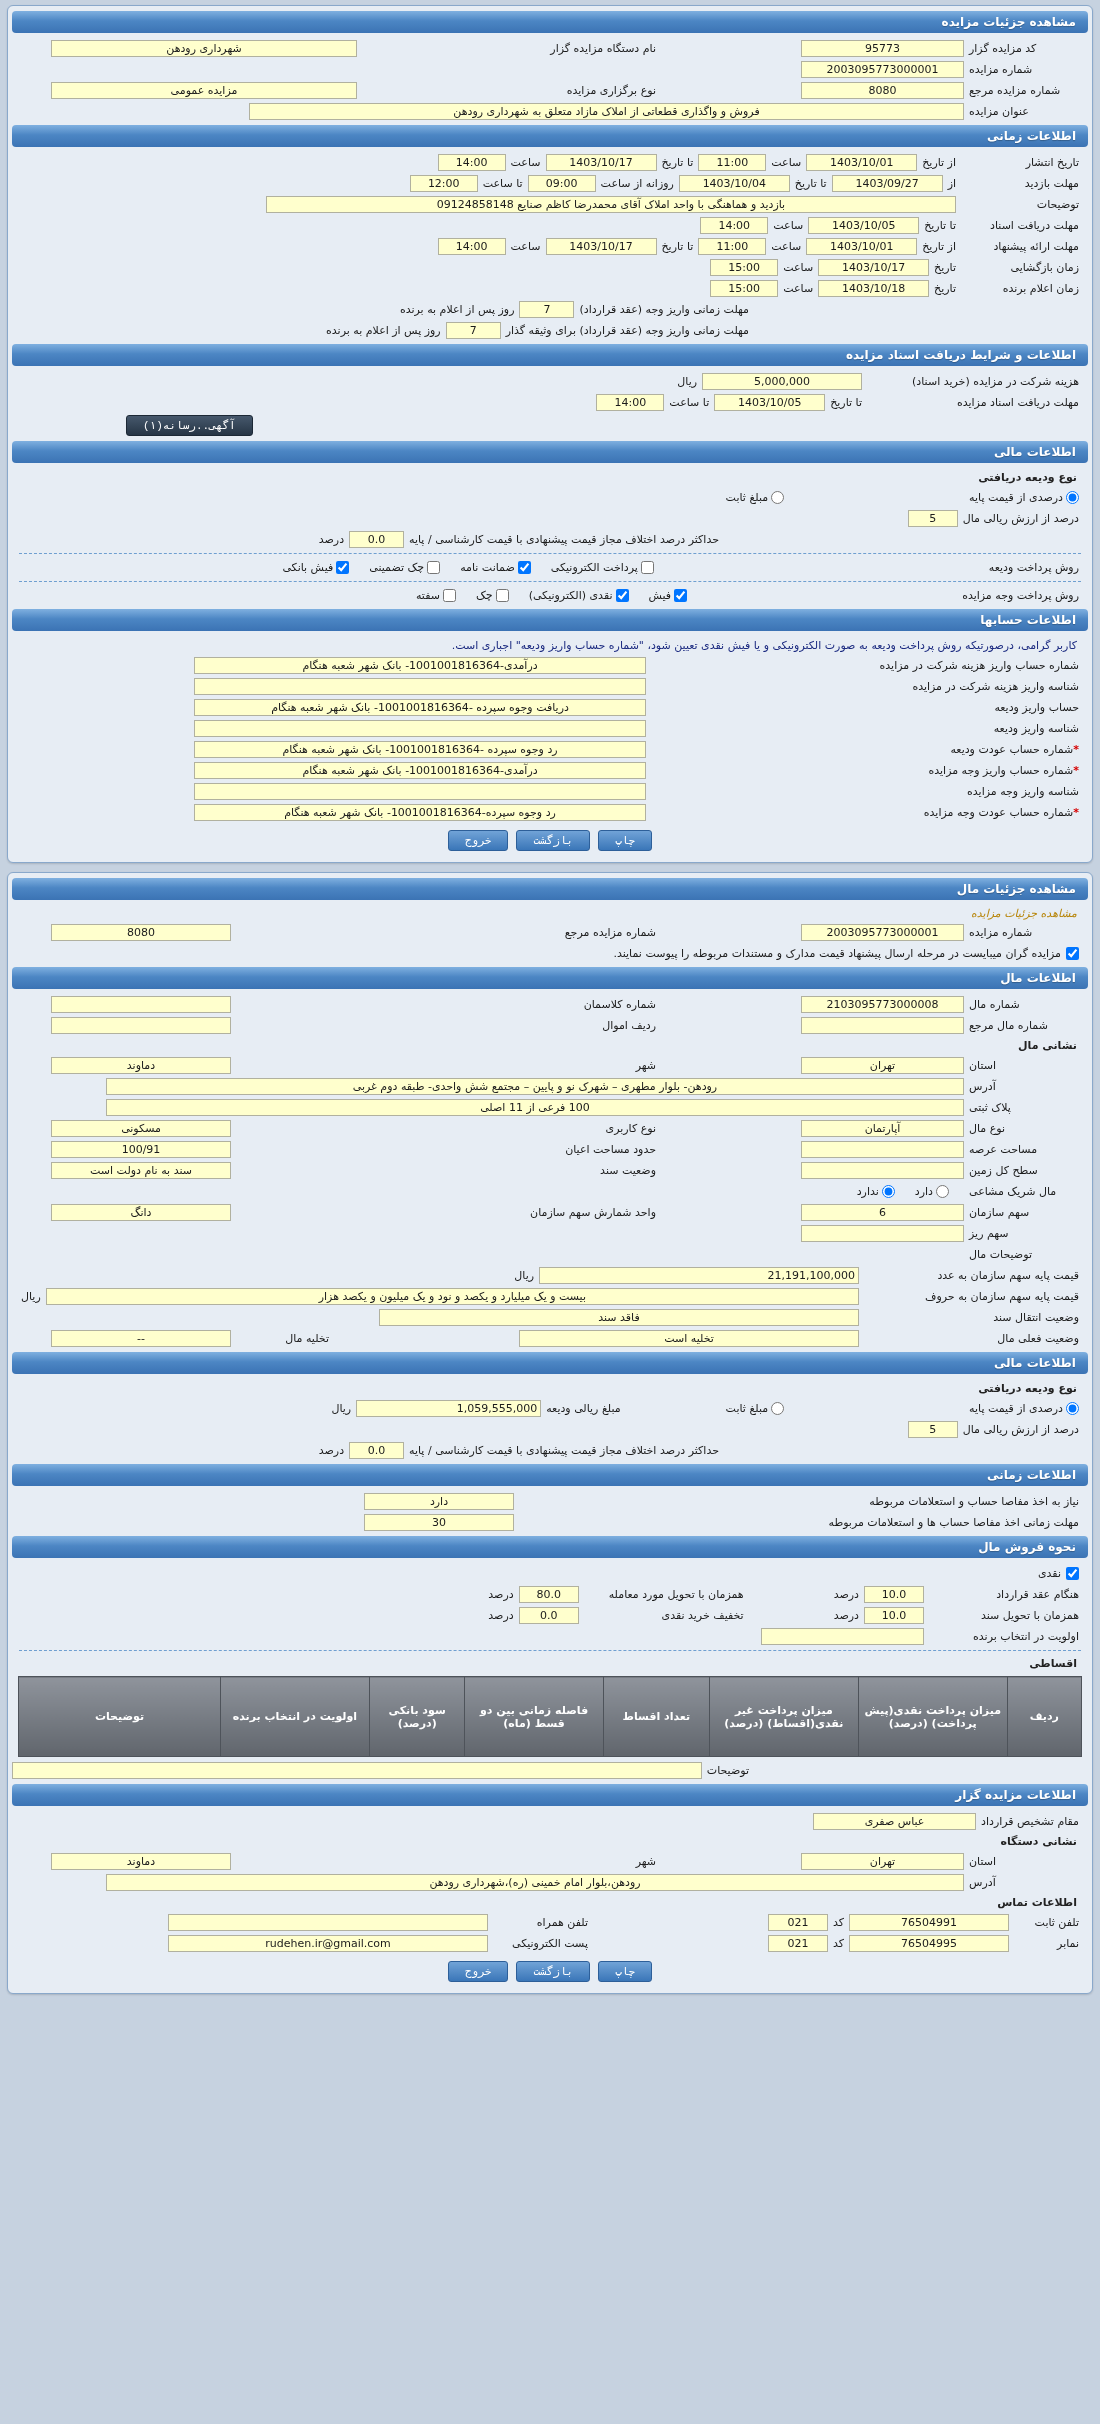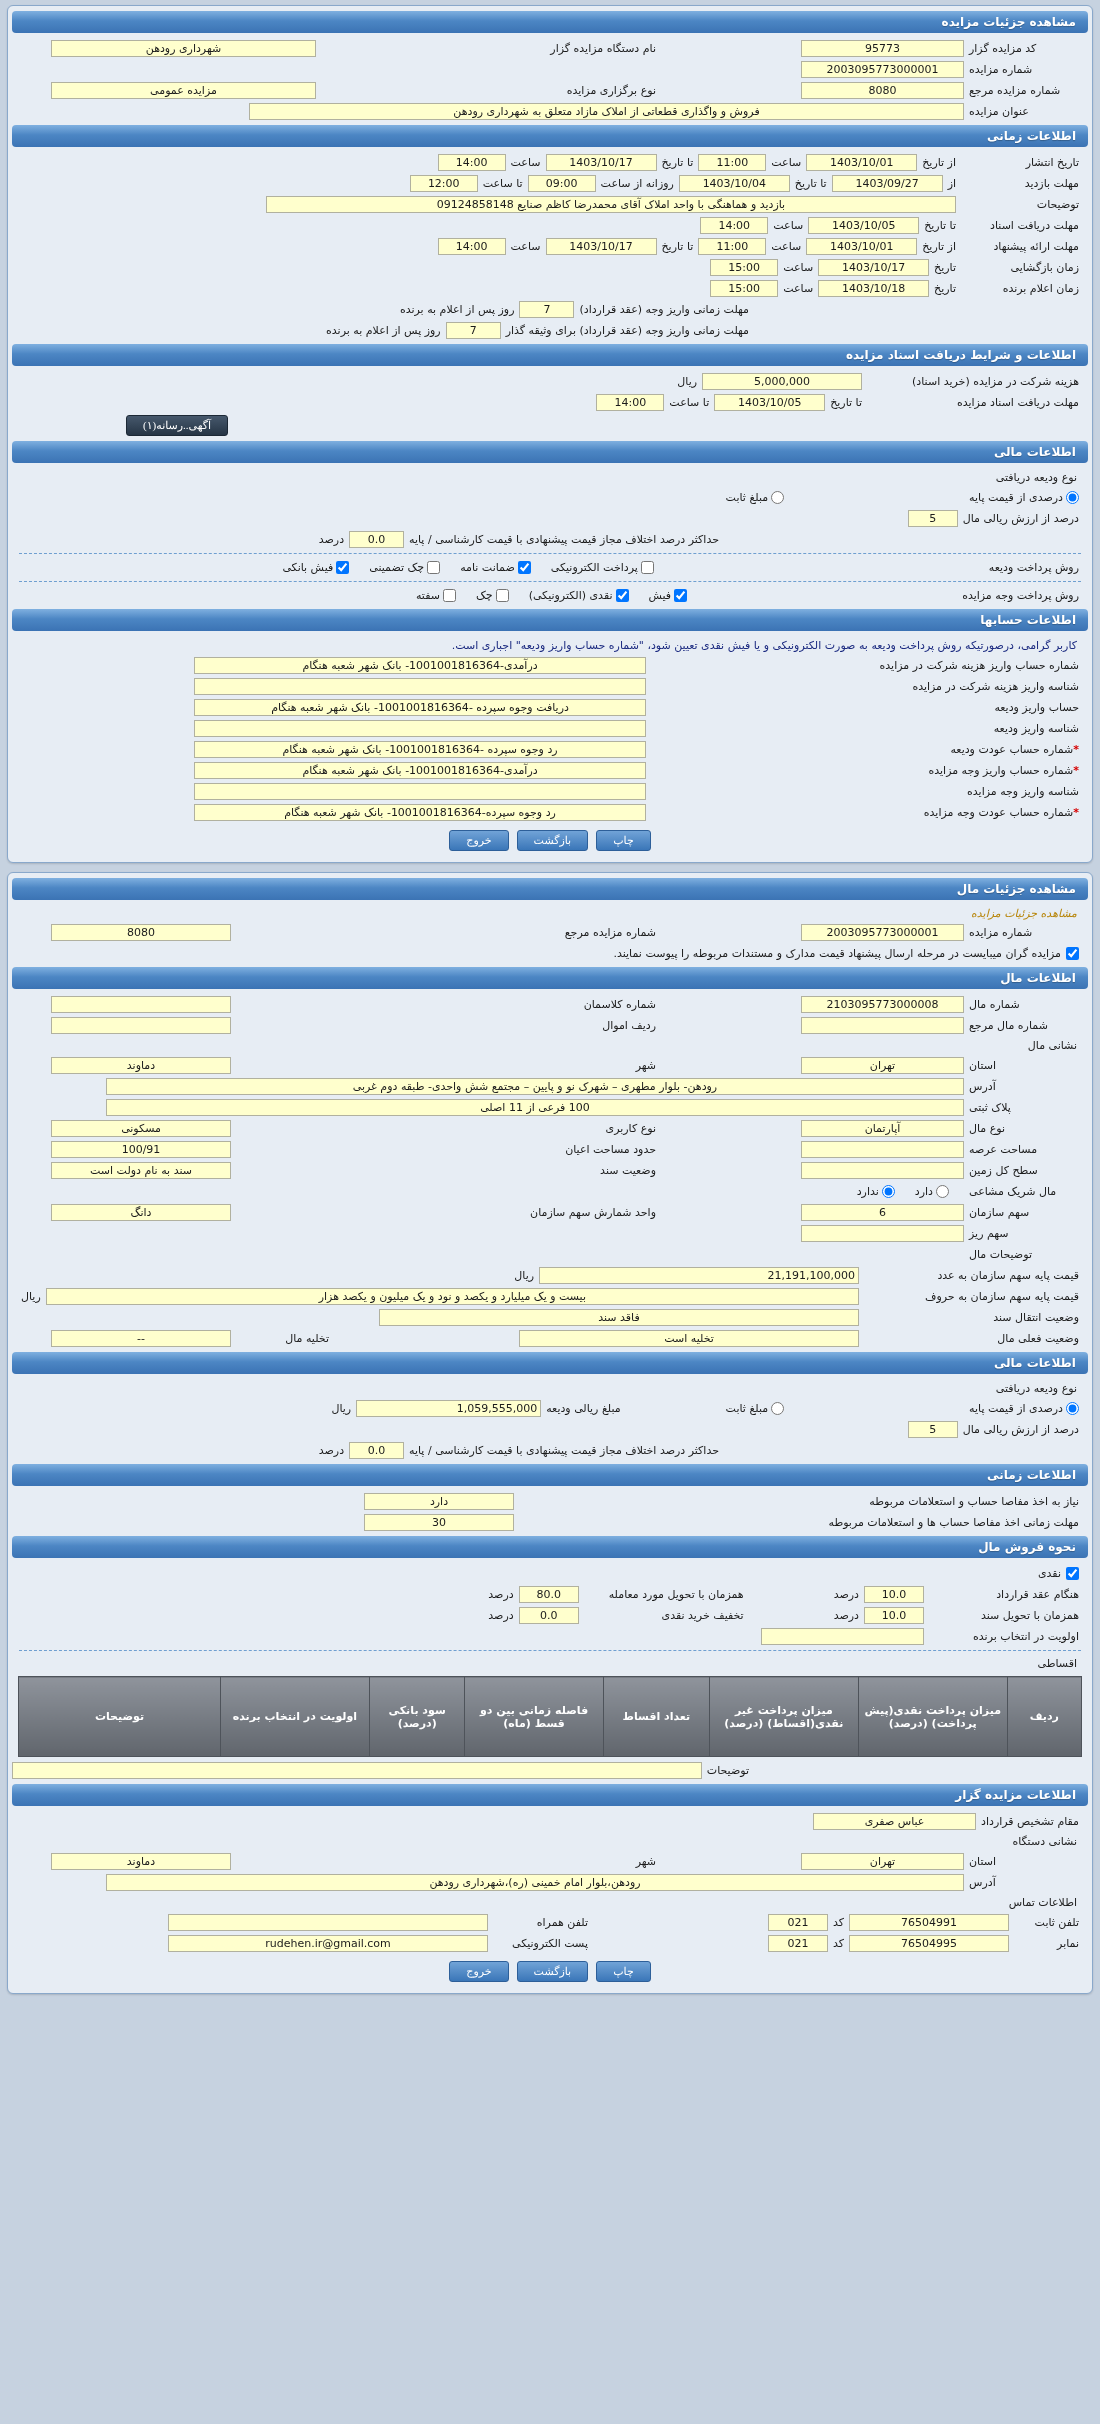--- a/index.html
+++ b/index.html
@@ -3,49 +3,49 @@
 <meta charset="utf-8">
 <style>
 *{box-sizing:border-box;margin:0;padding:0}
 html{background:#c6d2e0}
 body{width:1100px;font-family:"DejaVu Sans",sans-serif;font-size:11px;color:#1b1b1b;direction:rtl}
 .page{padding:5px 7px;display:flex;flex-direction:column;gap:9px}
 .panel{background:#e7edf4;border:1px solid #89a8cb;border-radius:6px;padding:2px 3px 8px;box-shadow:0 1px 2px rgba(0,0,0,.15)}
 .bar{background:linear-gradient(180deg,#7fb0e0 0%,#4c86c4 45%,#3b73b4 100%);color:#fff;font-weight:bold;font-size:12px;padding:4px 12px;border-radius:4px;margin:3px 1px 5px;text-shadow:0 1px 1px rgba(0,0,0,.25)}
 .row{display:flex;align-items:center;gap:5px;padding:2px 10px;min-height:21px}
 .lbl{white-space:nowrap}
-.sub{font-weight:normal;padding:3px 12px;color:#222}
+.sub{font-weight:bold;padding:3px 12px;color:#222}
 .note{color:#1b2a80;padding:3px 12px}
 .link{color:#b8860b;font-style:italic;padding:2px 12px;cursor:pointer}
 .fld{background:#ffffcd;border:1px solid #b1b19f;height:17px;line-height:15px;padding:0 3px;text-align:center;overflow:hidden;white-space:nowrap;flex:none;font-size:11px}
 .fld.tall{height:30px;line-height:13px;padding-top:2px}
 .num{direction:ltr;text-align:right}
 .ltr{direction:ltr}
 .req{color:#d60000;font-weight:bold}
 .sep{border-top:1px dashed #6f9fd0;margin:3px 8px}
 .btnrow{display:flex;justify-content:center;gap:8px;padding:7px 0 3px}
-.btn{background:linear-gradient(180deg,#71a3d7,#3a76b8);border:1px solid #2d5f99;color:#fff;border-radius:3px;padding:3px 16px;font-size:11px;font-family:Liberation Serif, serif;cursor:pointer;white-space:nowrap}
+.btn{background:linear-gradient(180deg,#71a3d7,#3a76b8);border:1px solid #2d5f99;color:#fff;border-radius:3px;padding:3px 16px;font-size:11px;font-family:Liberation Mono, monospace;cursor:pointer;white-space:nowrap}
 .btn.dark{background:linear-gradient(180deg,#46586c,#263545);border-color:#1c2835}
 .opt{display:inline-flex;align-items:center;gap:3px}
 input[type=checkbox],input[type=radio]{width:13px;height:13px;margin:0}
 .grow{flex:1}
 .adrow{justify-content:flex-end;padding-left:115px}
 .lb110{width:110px;text-align:left}
 .lb118{width:118px}
 .lb150{width:150px}
 .lb160{width:160px}
 .lb212{width:212px}
 .lb215{width:215px}
 .lb560{width:560px}
 .lb65{width:65px}
 .lb95{width:95px}
 .accl{width:428px;display:inline-block;text-align:right;white-space:nowrap}
 .w50{width:50px}.w55{width:55px}.w60{width:60px}.w68{width:68px}.w120{width:111px}
 .w150{width:150px}.w160{width:160px}.w165{width:163px}.w180{width:180px}.w185{width:185px}
-.w265{width:265px}.w320{width:320px}.w340{width:340px}.w452{width:452px}.w480{width:480px}
+.w265{width:306px}.w320{width:320px}.w340{width:340px}.w452{width:452px}.w480{width:480px}
 .w690{width:690px}.w715{width:715px}
 .mr15{margin-right:15px}.mr85{margin-right:85px}.mr100{margin-right:100px}.mr140{margin-right:140px}
 .mr175{margin-right:175px}.mr180{margin-right:180px}.mr185{margin-right:185px}.mr270{margin-right:270px}.mr330{margin-right:330px}
 .ml85{margin-left:85px}
 .padR340{padding-right:340px}.padR370{padding-right:370px}
 .flushl{margin-right:auto;margin-left:30px}
 .inst{width:calc(100% - 14px);margin:3px 7px;border-collapse:collapse;table-layout:fixed}
 .inst th{background:linear-gradient(180deg,#8f949c,#60656c);color:#fff;border:1px solid #4e535a;font-weight:bold;font-size:11px;padding:5px 3px;height:80px;vertical-align:middle;white-space:normal}
 </style>
 </head>

